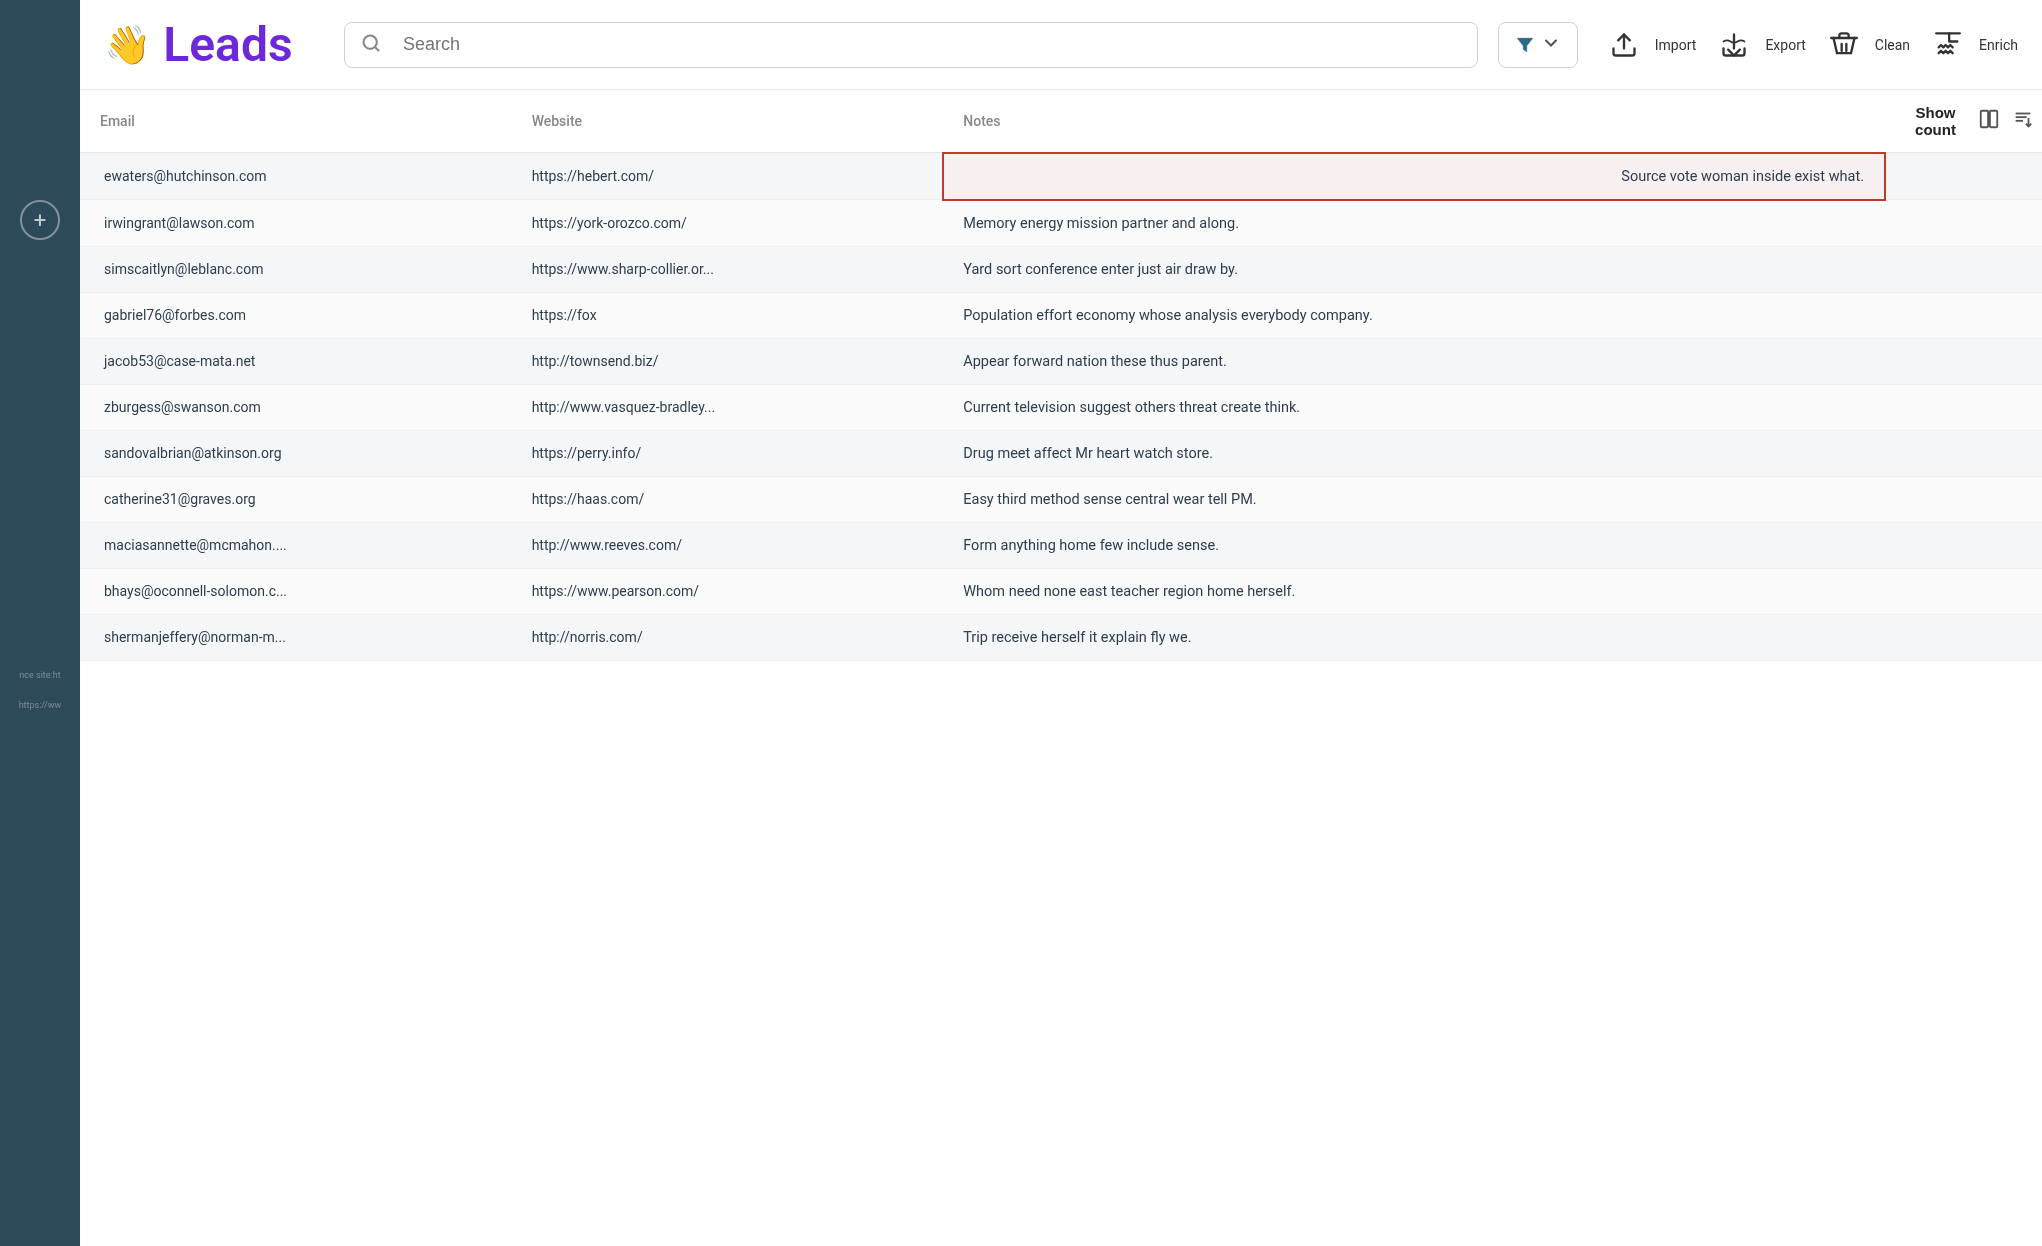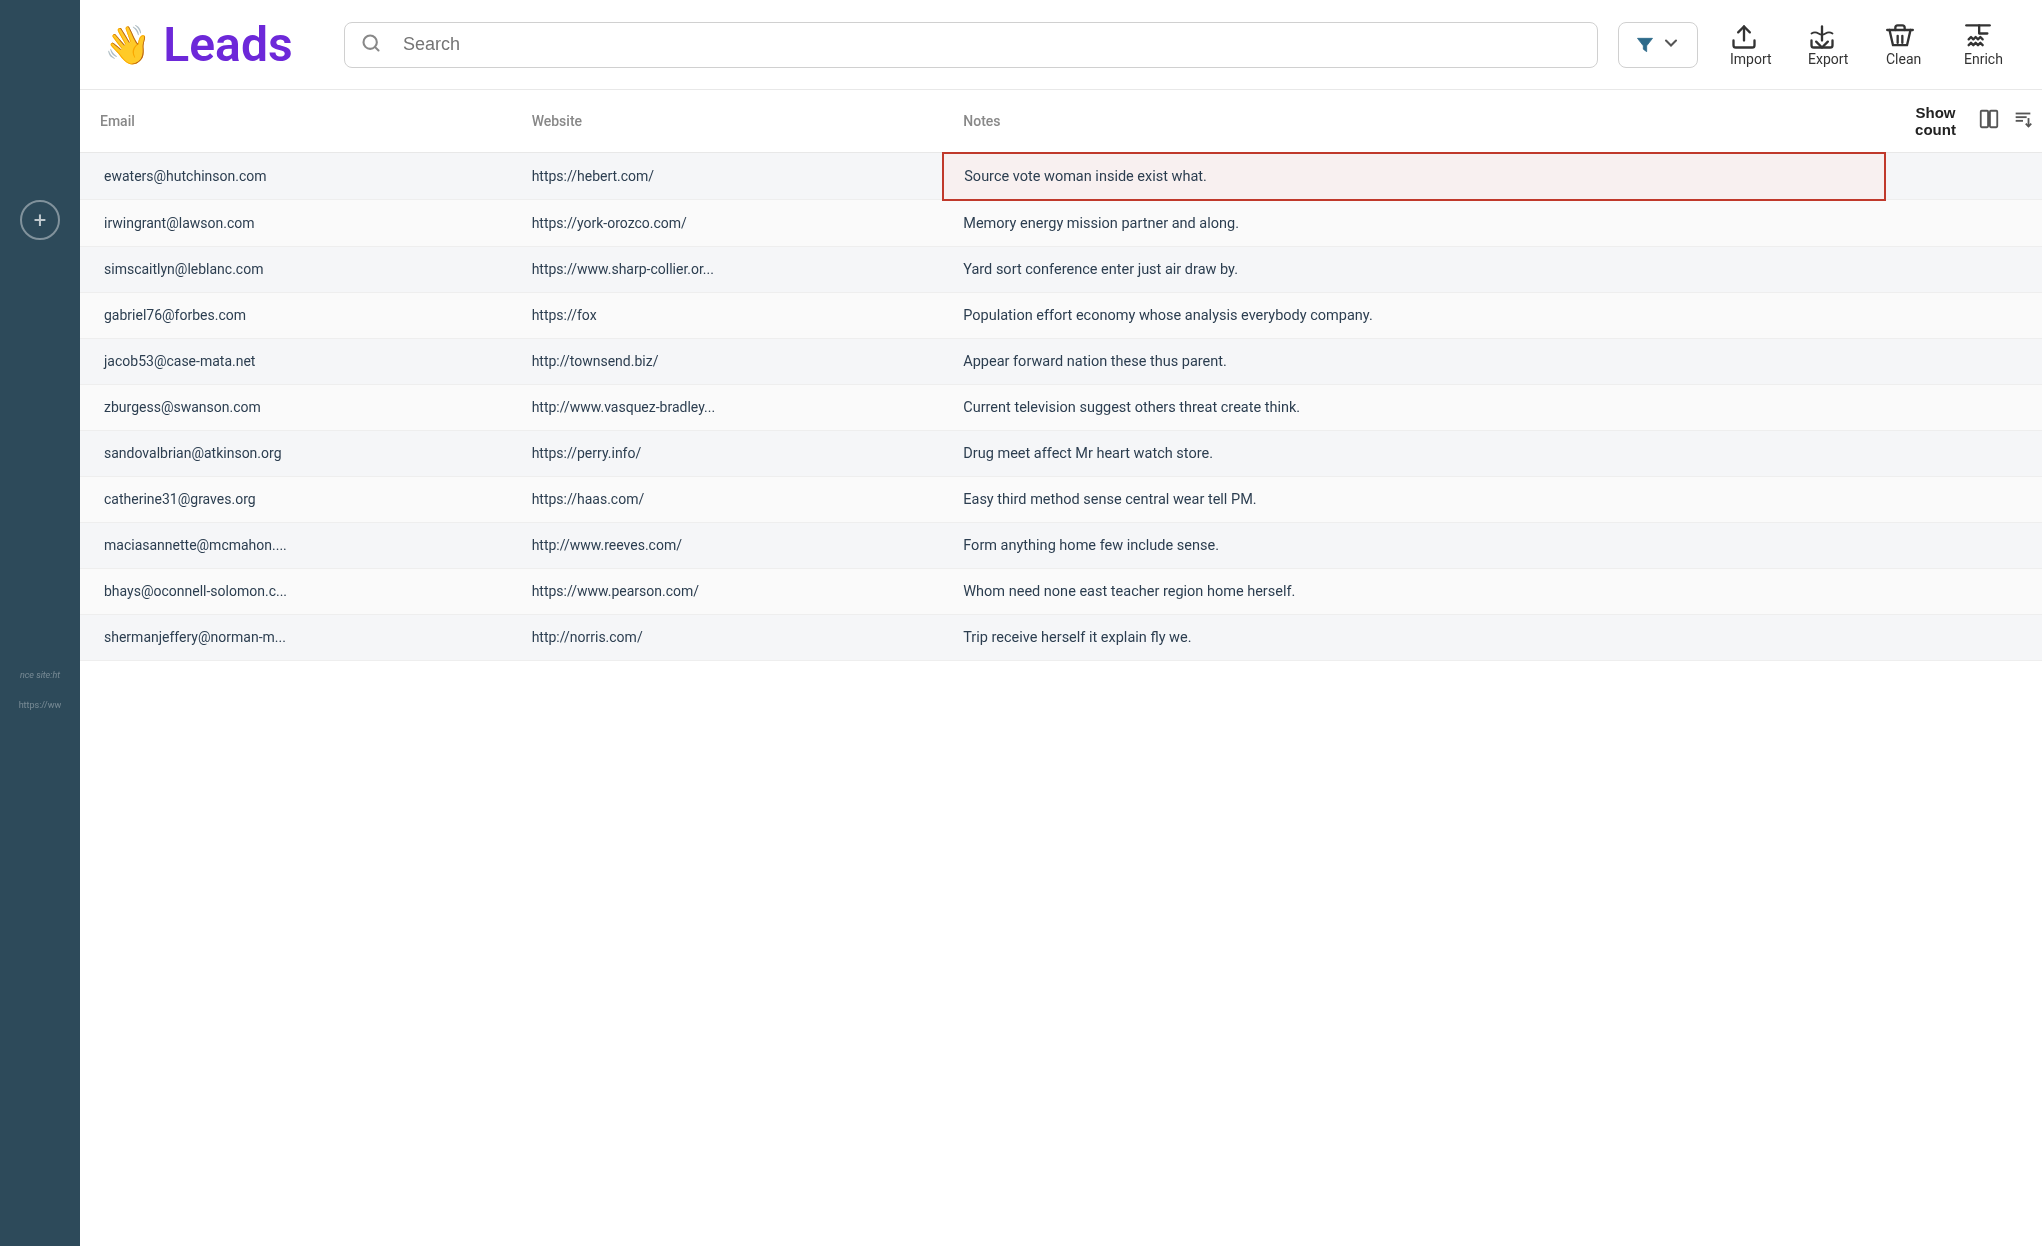--- a/index.html
+++ b/index.html
@@ -106,23 +106,23 @@
       height: 20px;
     }
     .toolbar-actions {
       display: flex;
       align-items: center;
       gap: 24px;
       margin-left: 12px;
     }
     .toolbar-btn {
       display: flex;
-      flex-direction: column;
-      align-items: flex-start;
-      gap: 0;
+      flex-direction: row;
+      align-items: center;
+      gap: 17px;
       cursor: pointer;
       color: #333;
       font-size: 14px;
       min-width: 54px;
     }
     .toolbar-btn svg {
       width: 28px;
       height: 28px;
     }
     .toolbar-btn-label {
@@ -212,21 +212,20 @@
       color: #2c3e50;
     }
 
     
     .sidebar-partial {
       margin-top: 430px;
       color: rgba(255,255,255,0.35);
       font-size: 9px;
       word-break: break-all;
       padding: 0 4px;
-      font-style: italic;
     }
     .sidebar-partial2 {
       margin-top: 20px;
       color: rgba(255,255,255,0.35);
       font-size: 9px;
       word-break: break-all;
       padding: 0 4px;
       text-align: center;
     }
   </style>
@@ -336,21 +335,21 @@
                 </svg>
               </span>
             </div>
           </th>
         </tr>
       </thead>
       <tbody id="table-body">
       <tr>
             <td class="email-cell">ewaters@hutchinson.com</td>
             <td class="website-cell">https://hebert.com/</td>
-            <td class="notes-cell" style="border: 2px solid rgb(192, 57, 43); background: rgb(248, 240, 240);">Source vote woman inside exist what.</td>
+            <td class="notes-cell" style="border: 2px solid rgb(192, 57, 43); background: rgb(248, 240, 240); text-align: right;">Source vote woman inside exist what.</td>
             <td></td>
           </tr>
           <tr>
             <td class="email-cell">irwingrant@lawson.com</td>
             <td class="website-cell">https://york-orozco.com/</td>
             <td class="notes-cell">Memory energy mission partner and along.</td>
             <td></td>
           </tr>
           <tr>
             <td class="email-cell">simscaitlyn@leblanc.com</td>

